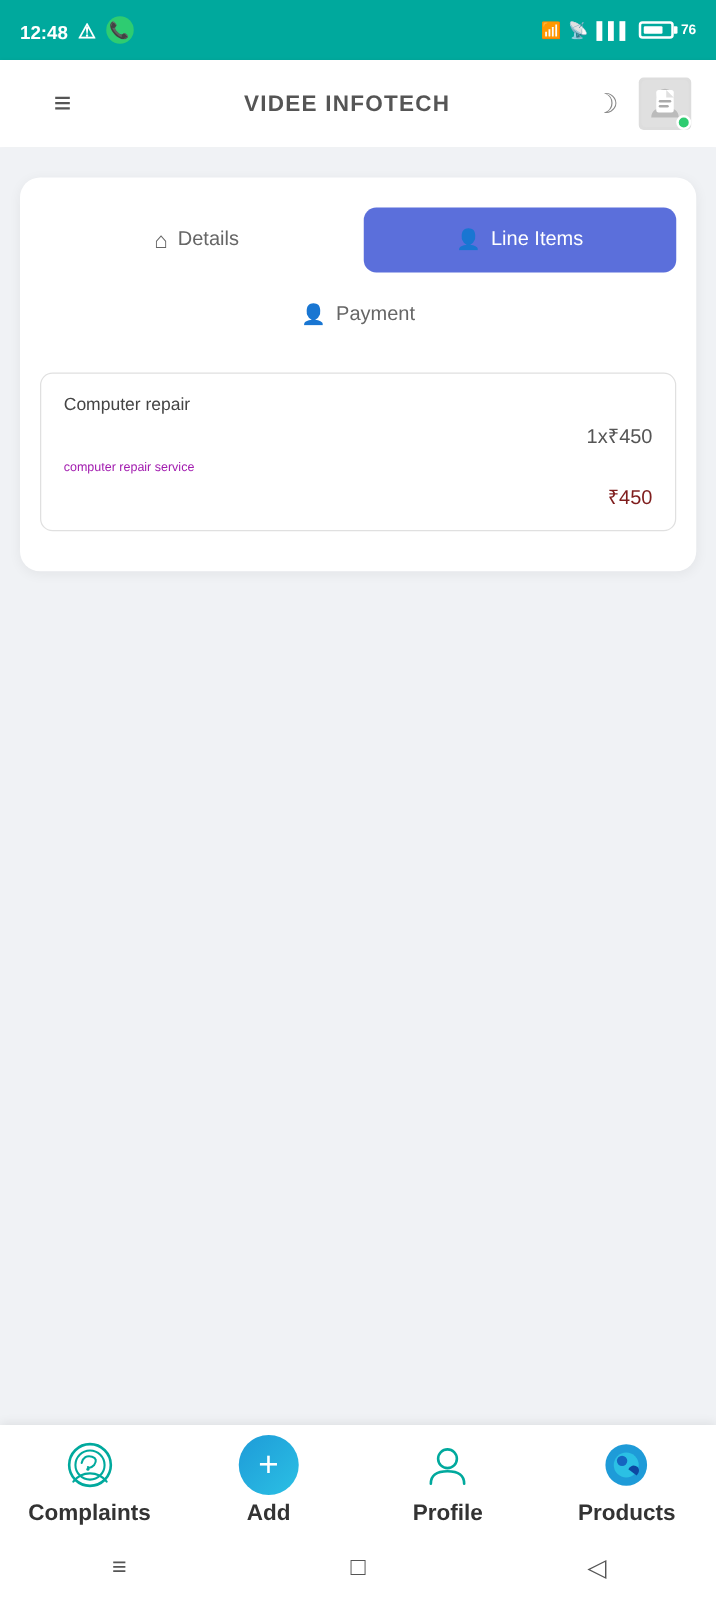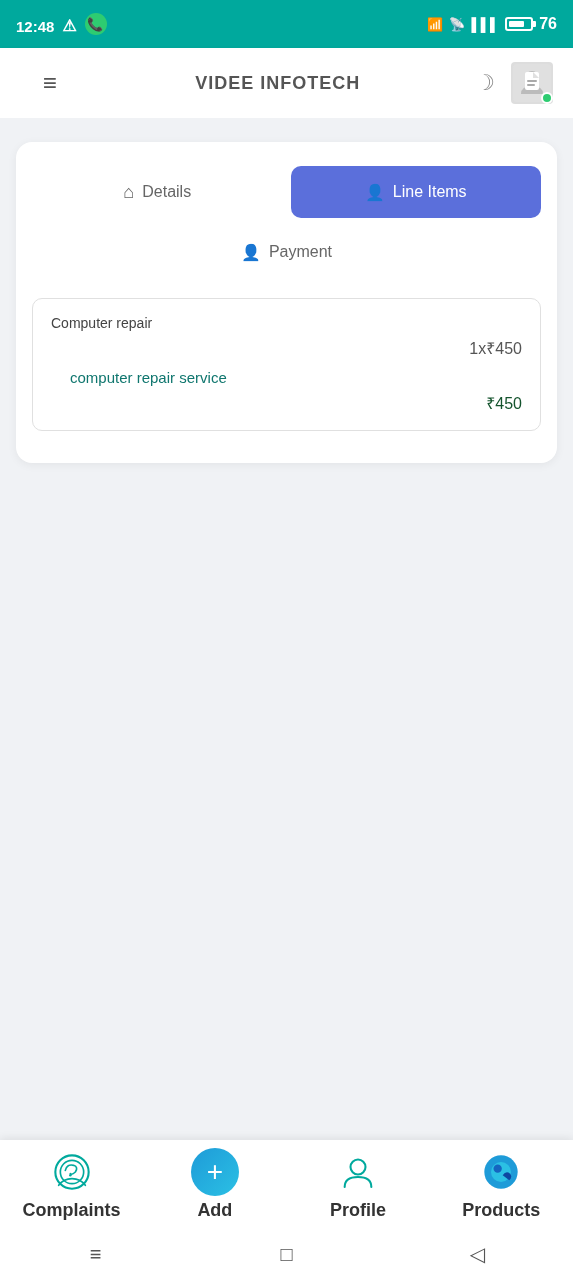--- a/index.html
+++ b/index.html
@@ -181,29 +181,28 @@
       color: #444;
       margin-bottom: 6px;
     }
     .item-qty-price {
       text-align: right;
       font-size: 16px;
       color: #555;
       margin-bottom: 10px;
     }
     .item-desc {
-      font-size: 15px;
-      color: #0f766e;
+      font-size: 10px;
+      color: #a21caf;
       margin-bottom: 6px;
-      margin-left: 19px;
     }
     .item-total {
       text-align: right;
       font-size: 16px;
-      color: #14532d;
+      color: #7f1d1d;
     }
 
     
     .bottom-nav {
       background: white;
       height: 88px;
       display: flex;
       align-items: center;
       justify-content: space-around;
       box-shadow: 0 -2px 8px rgba(0,0,0,0.08);
@@ -276,21 +275,21 @@
     <span style="font-size:16px;">⚠</span>
     <span style="background:#2ecc71;border-radius:50%;width:22px;height:22px;display:inline-flex;align-items:center;justify-content:center;font-size:13px;">📞</span>
   </div>
   <div class="status-right">
     <span>📶</span>
     <span>📡</span>
     <span>▌▌▌</span>
     <div class="battery-icon">
       <div class="battery-fill"></div>
     </div>
-    <span style="font-size:16px;">76</span>
+    <span style="font-size:11px;">76</span>
   </div>
 </div>
 
 <div class="app-header">
   <button class="sys-nav-btn" style="font-size:24px;color:#555;">
     <span>≡</span>
   </button>
   <span class="header-title">VIDEE INFOTECH</span>
   <div class="header-icons">
     <span class="moon-icon">☽</span>

